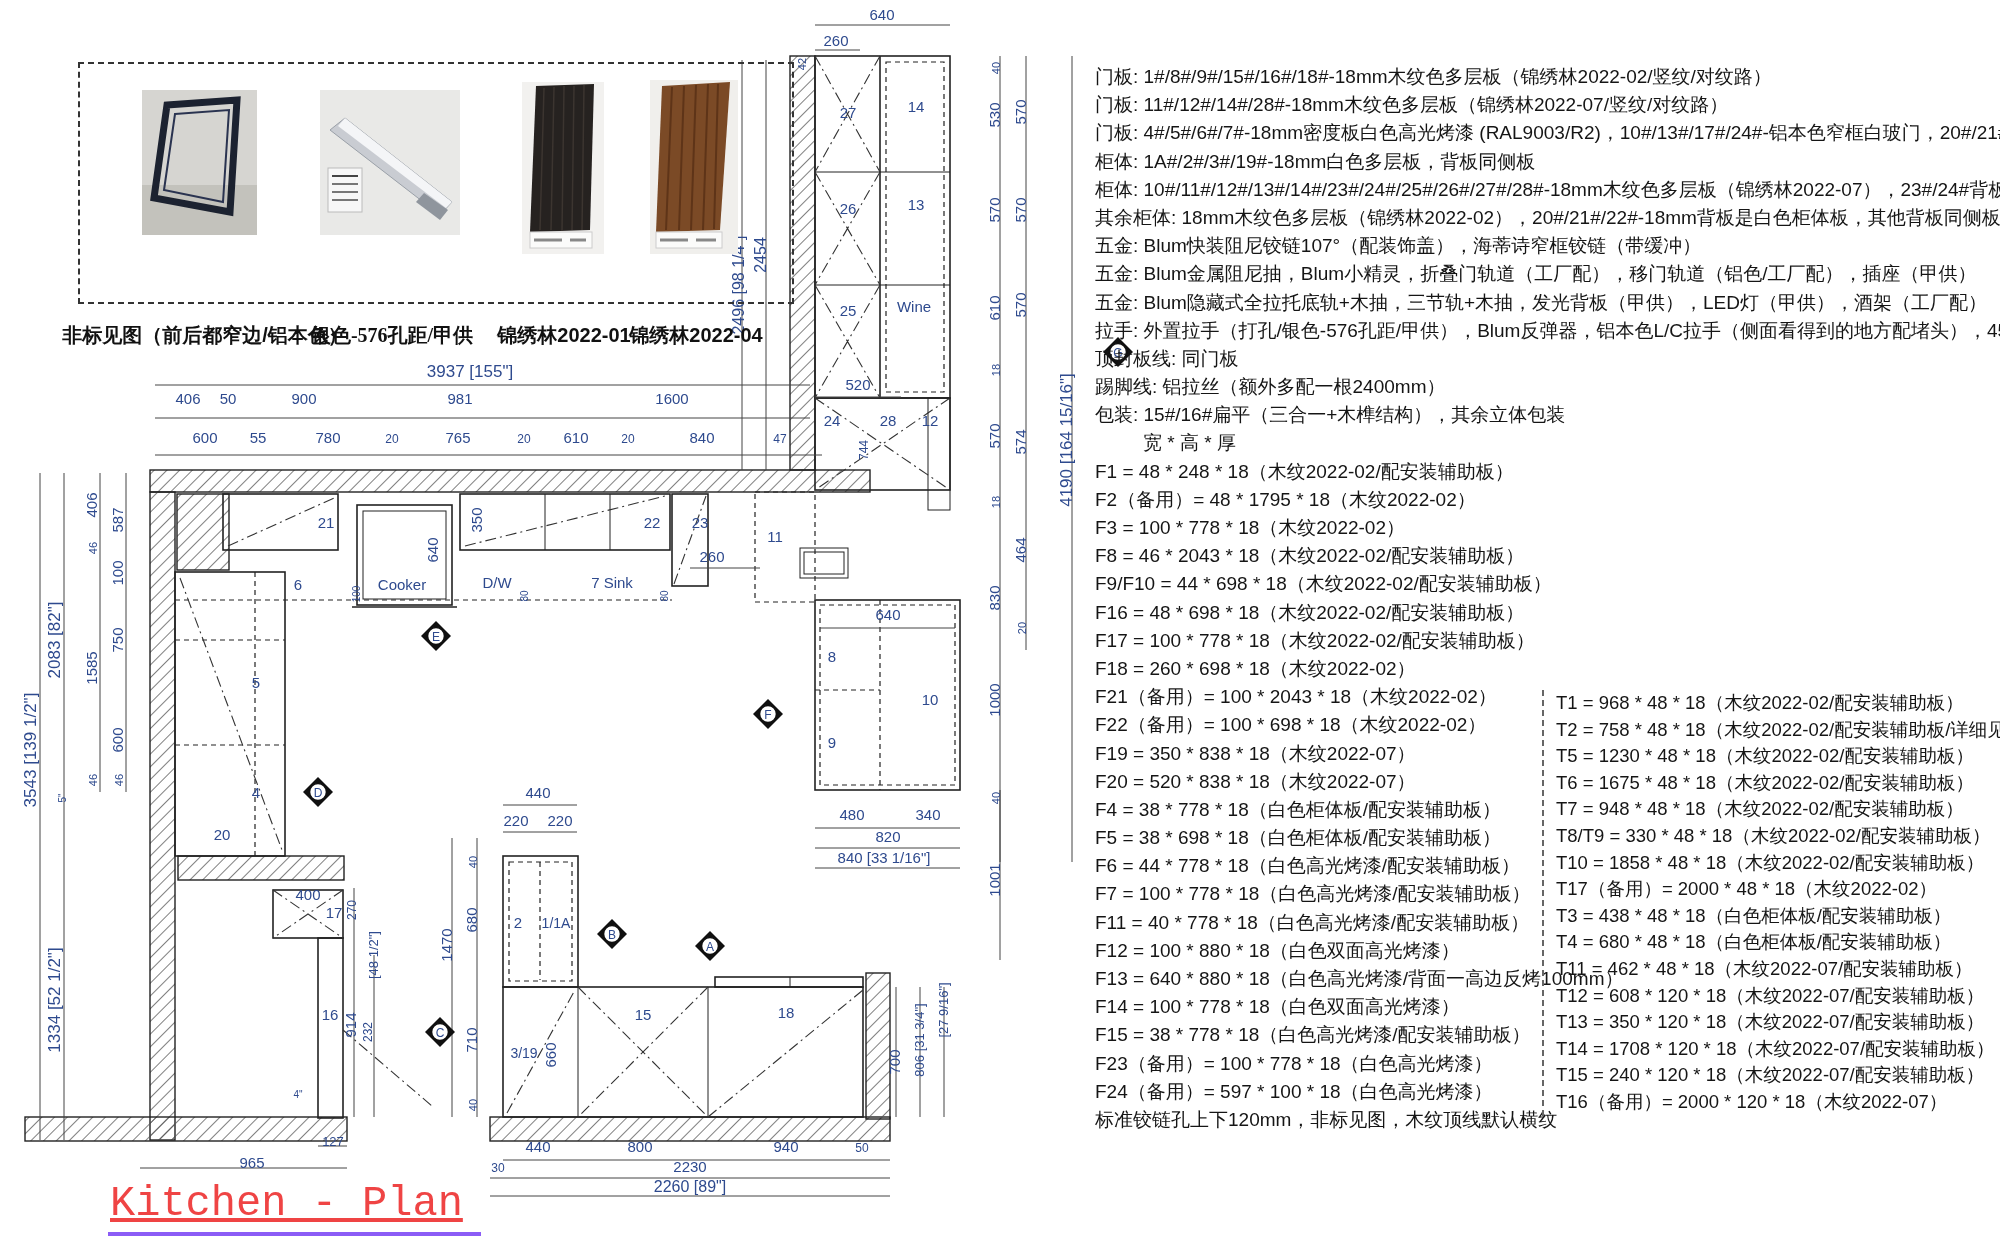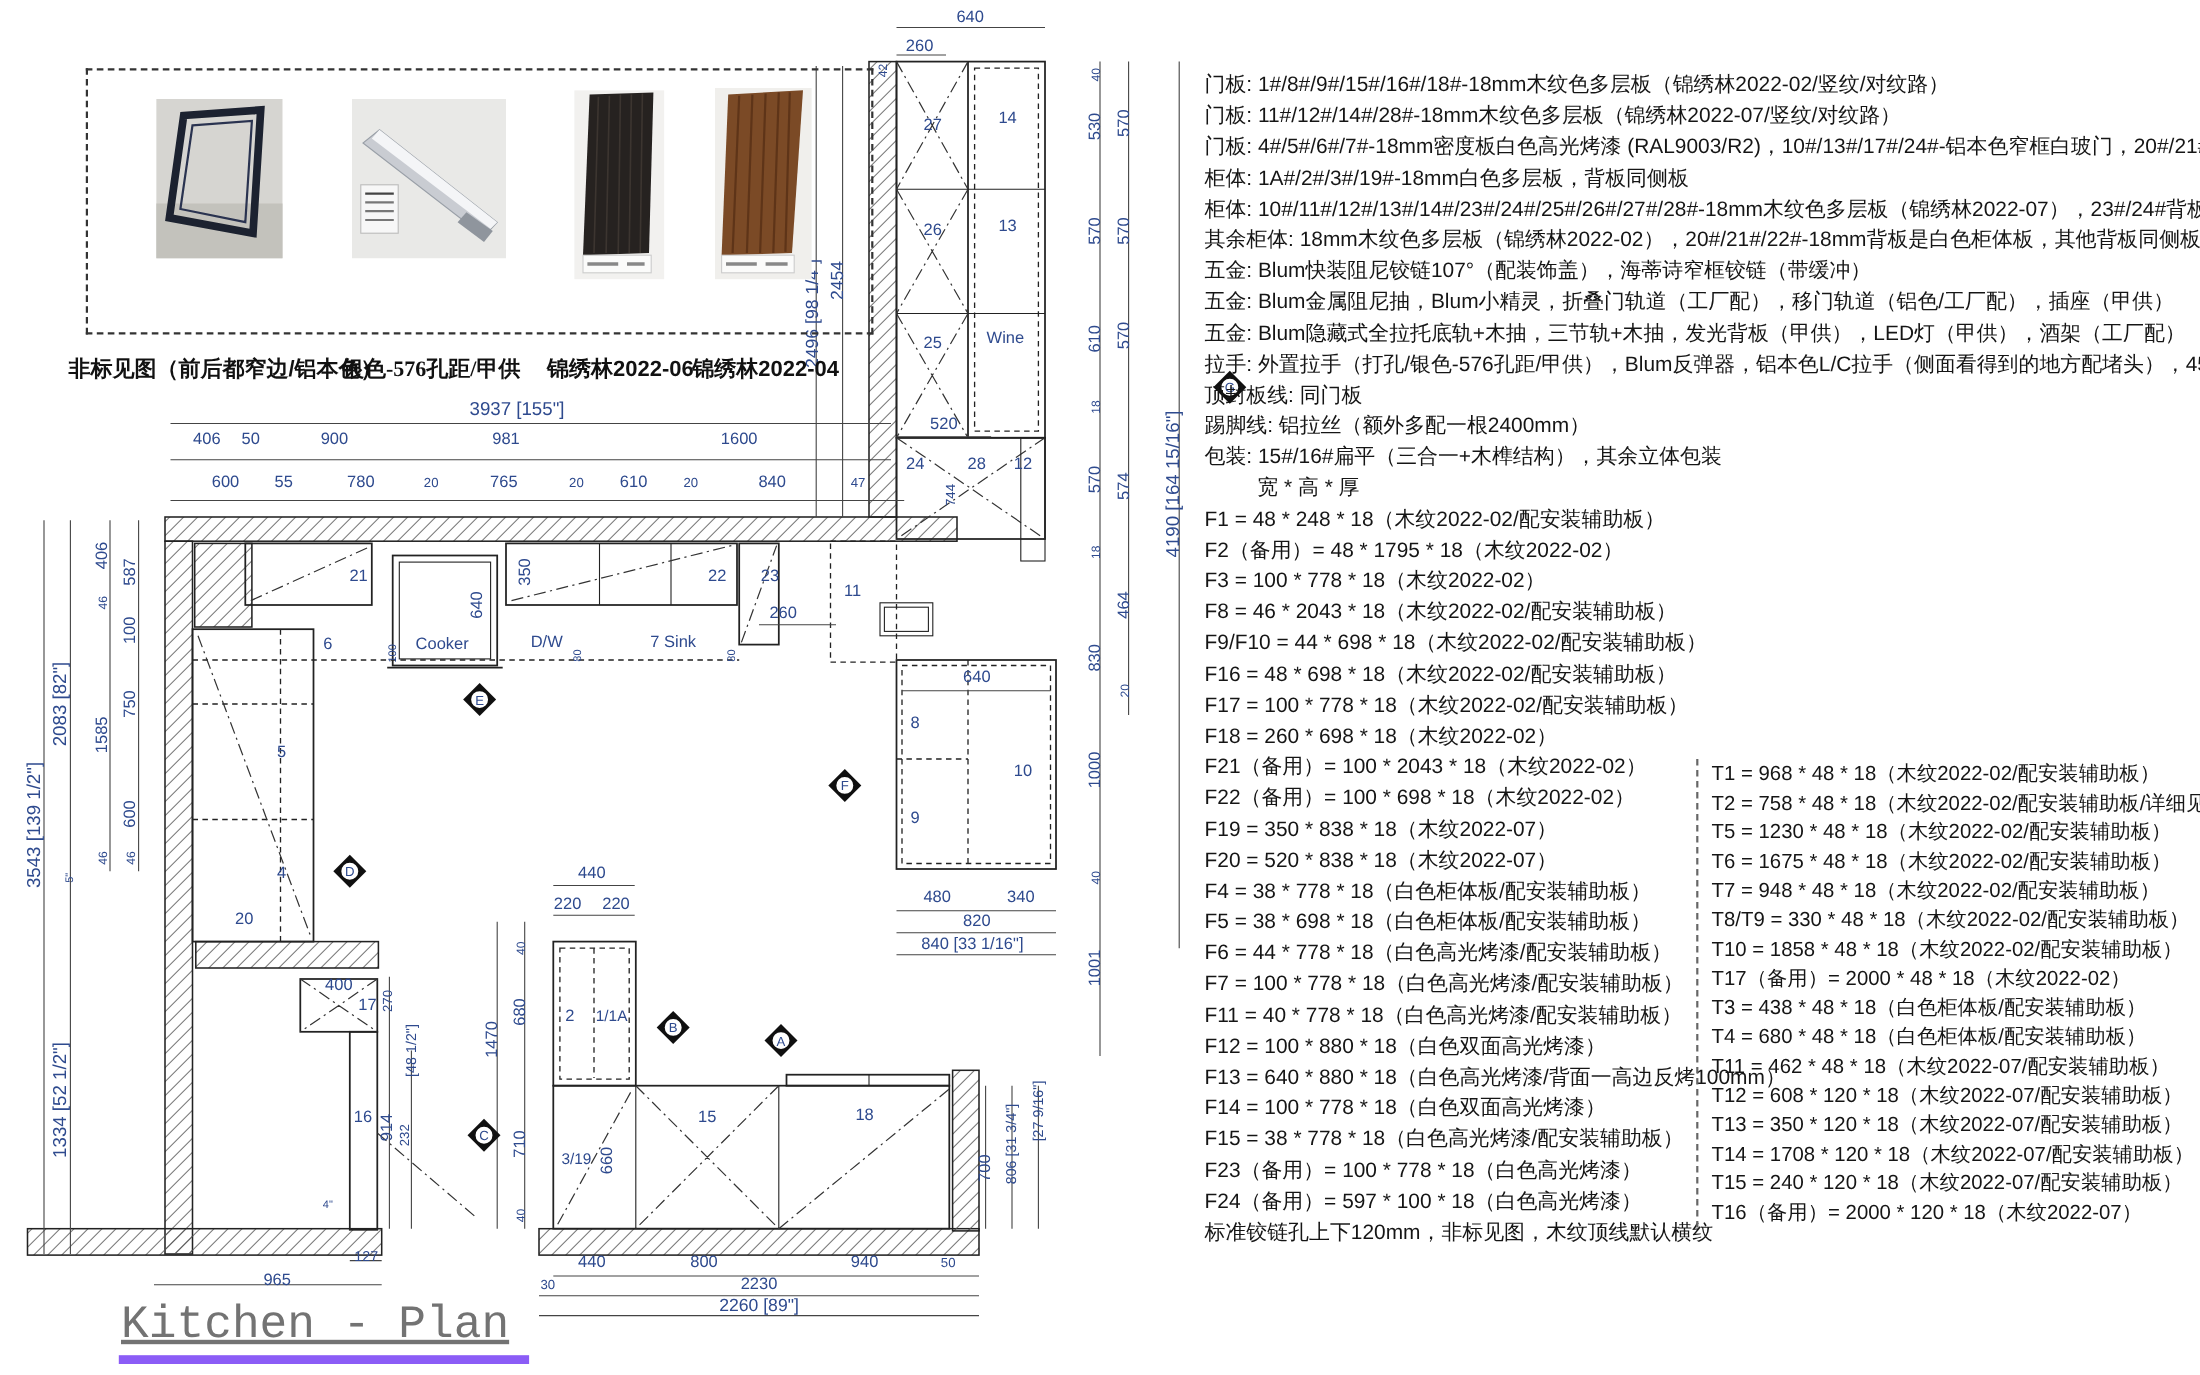--- a/index.html
+++ b/index.html
@@ -23,21 +23,21 @@
   #plan{position:absolute;left:0;top:0;}
   .wall{fill:url(#hatch);stroke:#222;stroke-width:1.4;}
   .cab{fill:none;stroke:#222;stroke-width:1.6;}
   .cabthin{fill:none;stroke:#222;stroke-width:1;}
   .dash{fill:none;stroke:#222;stroke-width:1.2;stroke-dasharray:5 4;}
   .dd{fill:none;stroke:#333;stroke-width:1.1;stroke-dasharray:11 4 2 4;}
   .dim{stroke:#444;stroke-width:1;fill:none;}
   .dimtxt{fill:#2E4A8E;font-family:"Liberation Sans",sans-serif;}
   
   #plan-title{position:absolute;left:108px;top:1180px;font-family:"Liberation Mono",monospace;
-              font-size:42px;color:#737373;border-bottom:8px solid #8b5cf6;padding:0 18px 4px 2px;
+              font-size:42px;color:#ef4444;border-bottom:4px solid #8b5cf6;padding:0 18px 4px 2px;
               text-decoration:underline;}
 </style>
 </head>
 <body>
 
 <svg id="plan" width="1140" height="1250" viewBox="0 0 1140 1250">
   <defs>
     <pattern id="hatch" patternUnits="userSpaceOnUse" width="9" height="9" patternTransform="rotate(45)">
       <line x1="0" y1="0" x2="0" y2="9" stroke="#555" stroke-width="1.5"></line>
     </pattern>
@@ -334,21 +334,21 @@
         <rect width="88" height="174" fill="#f0efec"></rect>
       <polygon points="12,6 80,2 70,150 6,152" fill="#7b4a26"></polygon>
       <path d="M22 7 L16 150 M34 6 L29 150 M46 5 L41 150 M58 4 L53 150 M68 4 L64 149" stroke="#5e3418" stroke-width="2" fill="none"></path>
       <rect x="6" y="152" width="66" height="16" fill="#fbfbfa" stroke="#ccc"></rect>
       <line x1="10" y1="160" x2="38" y2="160" stroke="#888" stroke-width="3"></line>
       <line x1="46" y1="160" x2="66" y2="160" stroke="#888" stroke-width="3"></line>
     </svg>
   </div>
   <div class="caption" style="left:125px;">非标见图（前后都窄边/铝本色）</div>
   <div class="caption" style="left:312px;font-family:Liberation Serif, serif;">银色-576孔距/甲供</div>
-  <div class="caption" style="left:484px;">锦绣林2022-06</div>
+  <div class="caption" style="left:484px;">锦绣林2022-01</div>
   <div class="caption" style="left:616px;">锦绣林2022-04</div>
 </div>
 
 <div id="spec-block">
     <div class="tline">门板: 1#/8#/9#/15#/16#/18#-18mm木纹色多层板（锦绣林2022-02/竖纹/对纹路）</div>
     <div class="tline orange">门板: 11#/12#/14#/28#-18mm木纹色多层板（锦绣林2022-07/竖纹/对纹路）</div>
     <div class="tline">门板: 4#/5#/6#/7#-18mm密度板白色高光烤漆 (RAL9003/R2)，10#/13#/17#/24#-铝本色窄框白玻门，20#/21#/22#白玻移门</div>
     <div class="tline">柜体: 1A#/2#/3#/19#-18mm白色多层板，背板同侧板</div>
     <div class="tline orange">柜体: 10#/11#/12#/13#/14#/23#/24#/25#/26#/27#/28#-18mm木纹色多层板（锦绣林2022-07），23#/24#背板是白色柜体板，其他背板同侧板</div>
     <div class="tline">其余柜体: 18mm木纹色多层板（锦绣林2022-02），20#/21#/22#-18mm背板是白色柜体板，其他背板同侧板</div>

